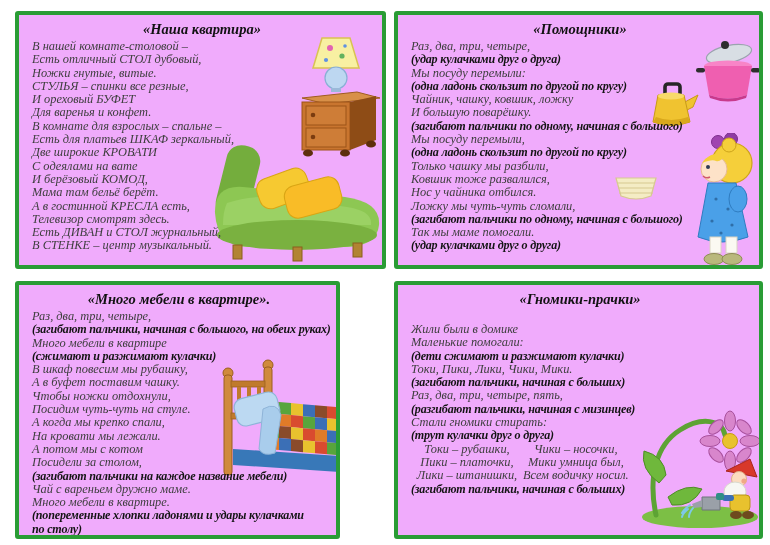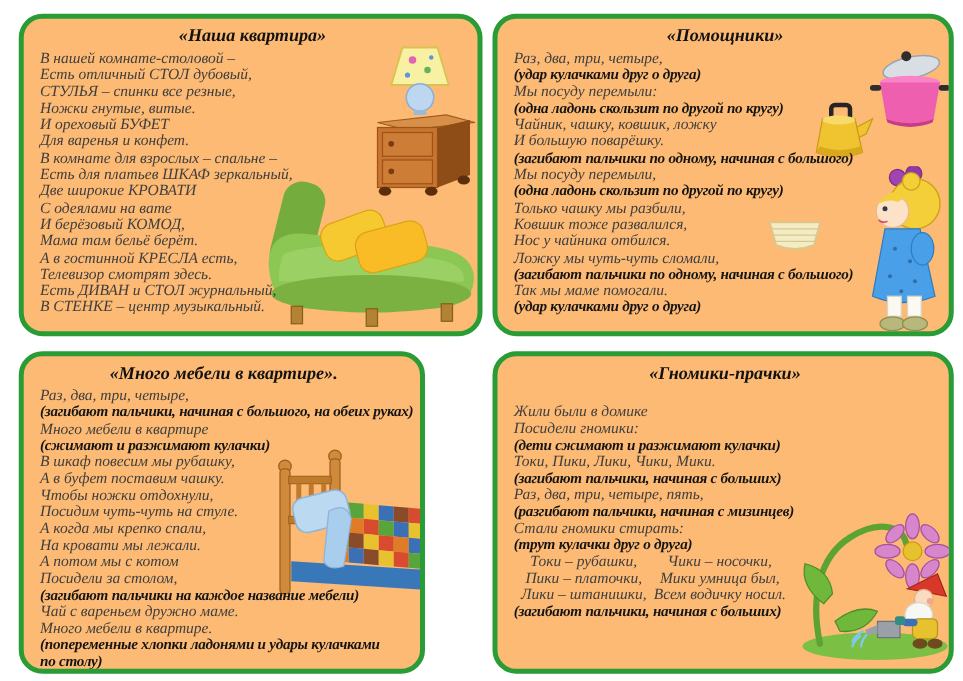--- a/index.html
+++ b/index.html
@@ -1,18 +1,18 @@
 <!DOCTYPE html>
 <html><head>
 <meta charset="utf-8">
 <style>
   html,body{margin:0;padding:0;background:#fdfdfd;}
   .page{position:relative;width:770px;height:545px;background:#ffffff;overflow:hidden;
         font-family:"Liberation Serif", serif;}
-  .card{position:absolute;background:#fdba74;border:4px solid #2a9c35;border-radius:19px;
+  .card{position:absolute;background:#f0abfc;border:4px solid #2a9c35;border-radius:3px;
         box-sizing:border-box;padding:5px 10px 4px 13px;overflow:hidden;}
   .card1{left:15px;top:11px;width:371px;height:258px;}
   .card2{left:394px;top:11px;width:369px;height:258px;}
   .card3{left:15px;top:281px;width:325px;height:258px;}
   .card4{left:394px;top:281px;width:369px;height:258px;}
   .title{text-align:center;font-style:italic;font-weight:bold;font-size:14.5px;
          line-height:19px;color:#121212;margin:0 0 1px 0;position:relative;z-index:2;}
   .lines{position:relative;z-index:2;}
   .line{font-style:italic;font-size:12.4px;line-height:13.3px;color:#3e3e3e;white-space:nowrap;}
   .line.b{font-weight:bold;color:#141414;font-size:12.1px;letter-spacing:-0.2px;}
@@ -27,22 +27,22 @@
 </head>
 <body>
 
 <div class="page">
 
   <section class="card card1">
     <h2 class="title">«Наша квартира»</h2>
     <div class="lines">
         <div class="line n">В нашей комнате-столовой –</div>
         <div class="line n">Есть отличный СТОЛ дубовый,</div>
+        <div class="line n">Ножки гнутые, витые.</div>
         <div class="line n">СТУЛЬЯ – спинки все резные,</div>
-        <div class="line n">Ножки гнутые, витые.</div>
         <div class="line n">И ореховый БУФЕТ</div>
         <div class="line n">Для варенья и конфет.</div>
         <div class="line n">В комнате для взрослых – спальне –</div>
         <div class="line n">Есть для платьев ШКАФ зеркальный,</div>
         <div class="line n">Две широкие КРОВАТИ</div>
         <div class="line n">С одеялами на вате</div>
         <div class="line n">И берёзовый КОМОД,</div>
         <div class="line n">Мама там бельё берёт.</div>
         <div class="line n">А в гостинной КРЕСЛА есть,</div>
         <div class="line n">Телевизор смотрят здесь.</div>
@@ -242,21 +242,21 @@
         <path d="M52,52 Q66,44 70,58 L64,96 Q52,100 48,92 Z" fill="#a9cdec" stroke="#8fb4d8" stroke-width="1"></path>
       </svg>
     </div>
   </section>
 
   <section class="card card4">
     <h2 class="title">«Гномики-прачки»</h2>
     <div class="gap"></div>
     <div class="lines">
         <div class="line n">Жили были в домике</div>
-        <div class="line n">Посидели гномики:</div>
+        <div class="line n">Маленькие помогали:</div>
         <div class="line b">(дети сжимают и разжимают кулачки)</div>
         <div class="line n">Токи, Пики, Лики, Чики, Мики.</div>
         <div class="line b">(загибают пальчики, начиная с больших)</div>
         <div class="line n">Раз, два, три, четыре, пять,</div>
         <div class="line b">(разгибают пальчики, начиная с мизинцев)</div>
         <div class="line n">Стали гномики стирать:</div>
         <div class="line b">(трут кулачки друг о друга)</div>
       </div>
     <div class="cols">
       <div class="col-left lines">

